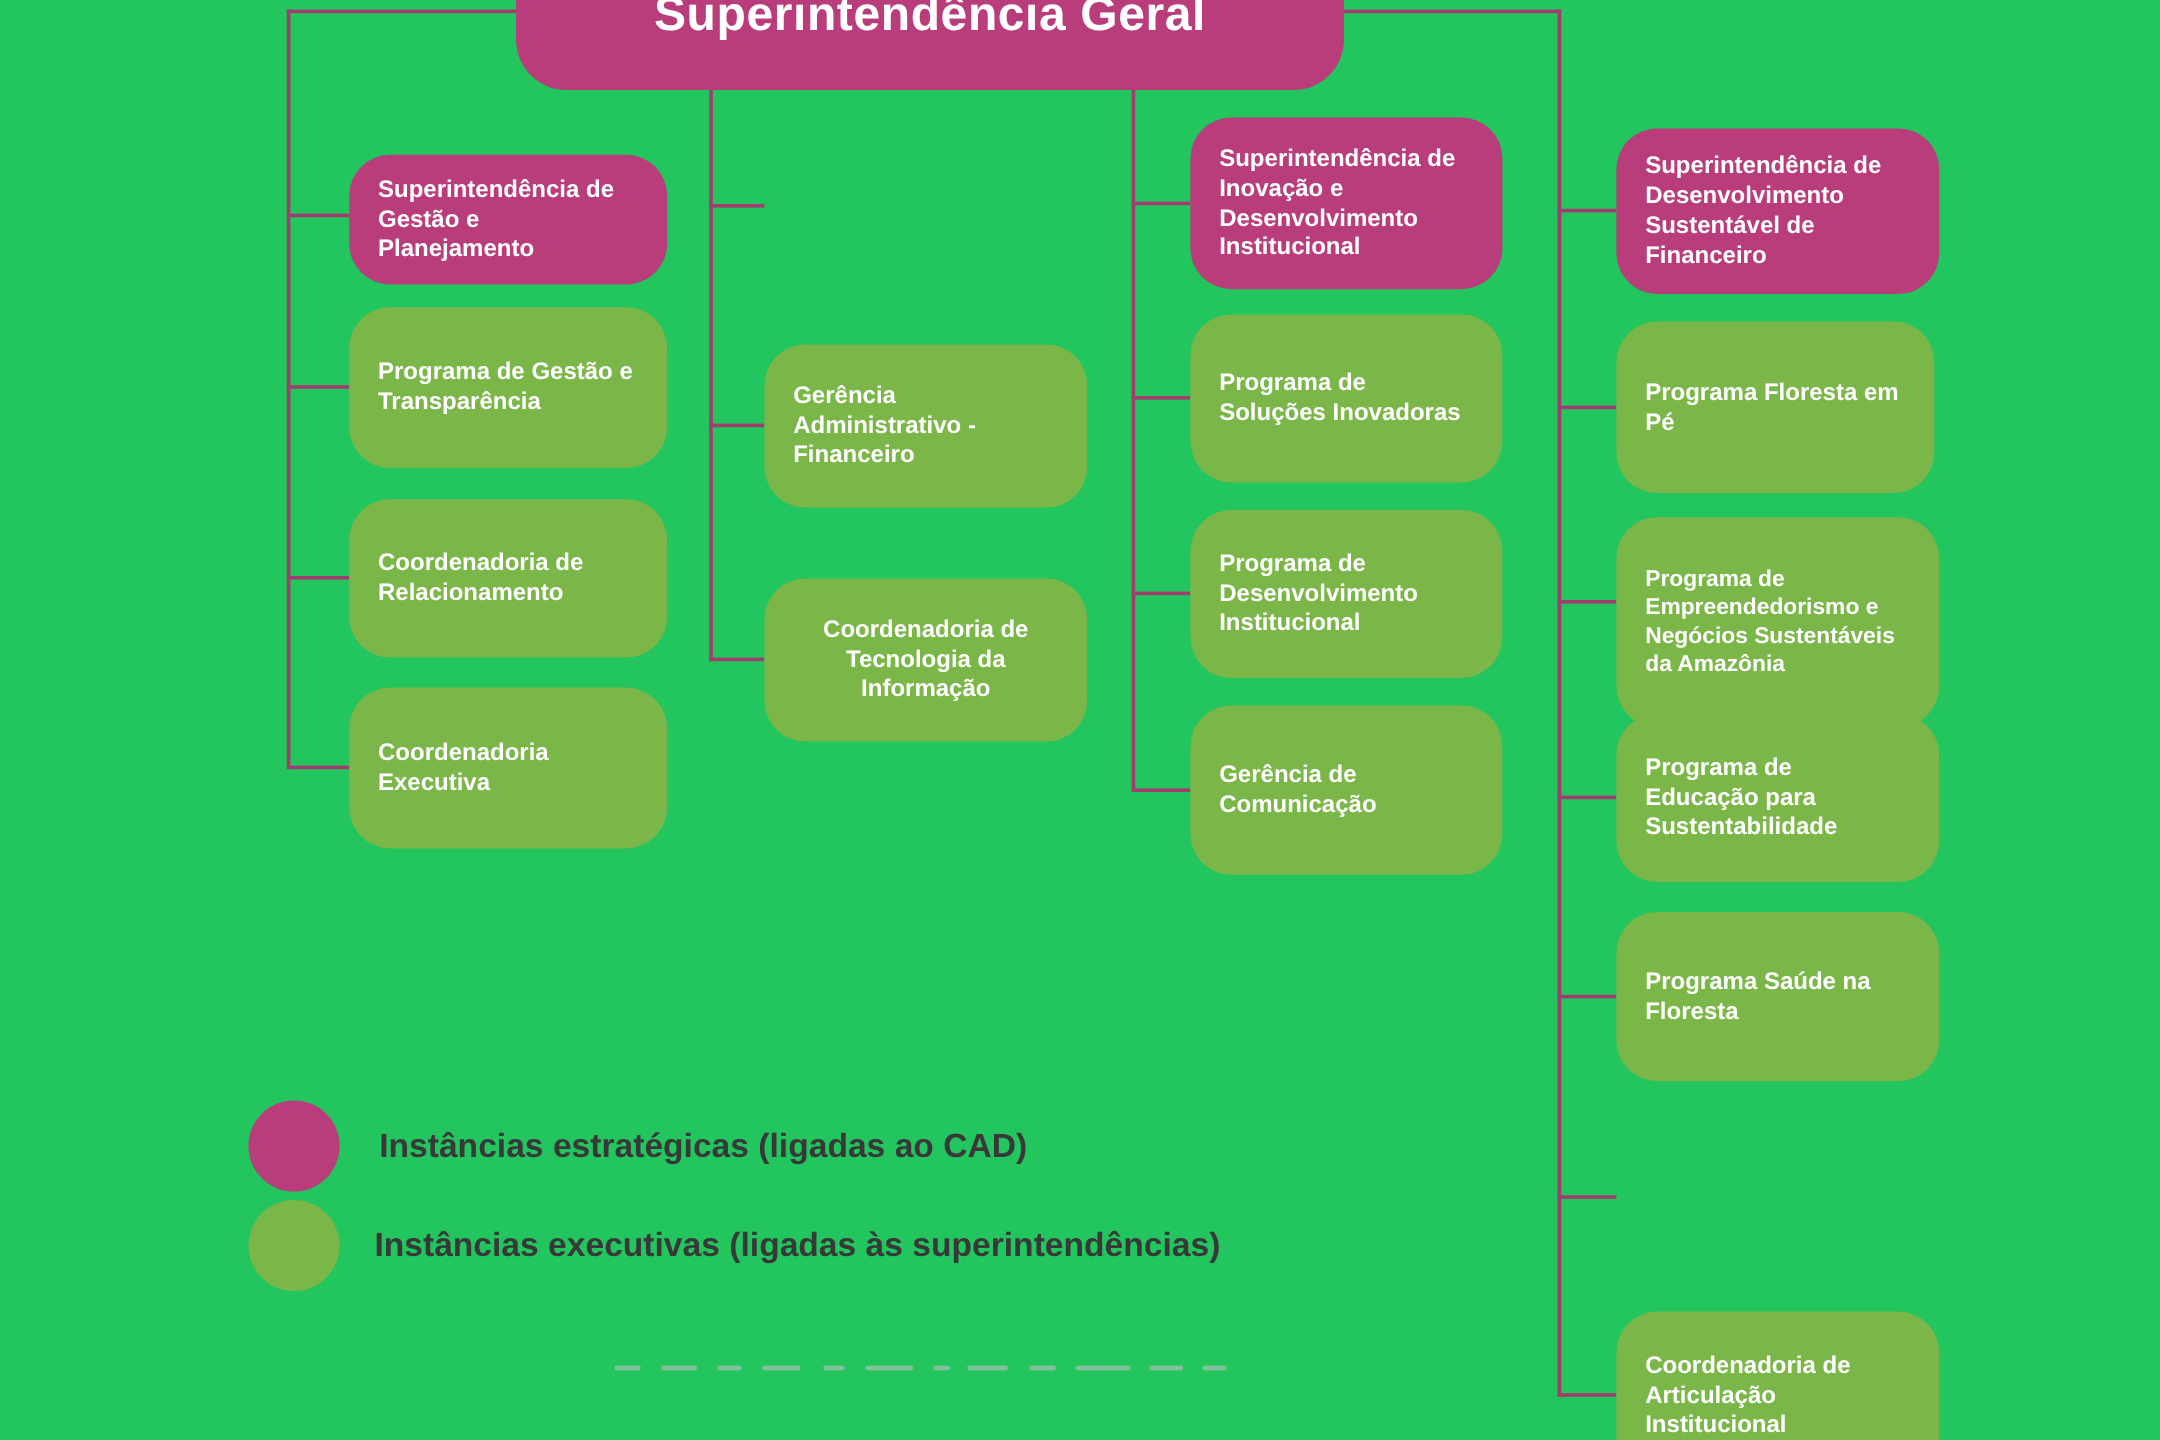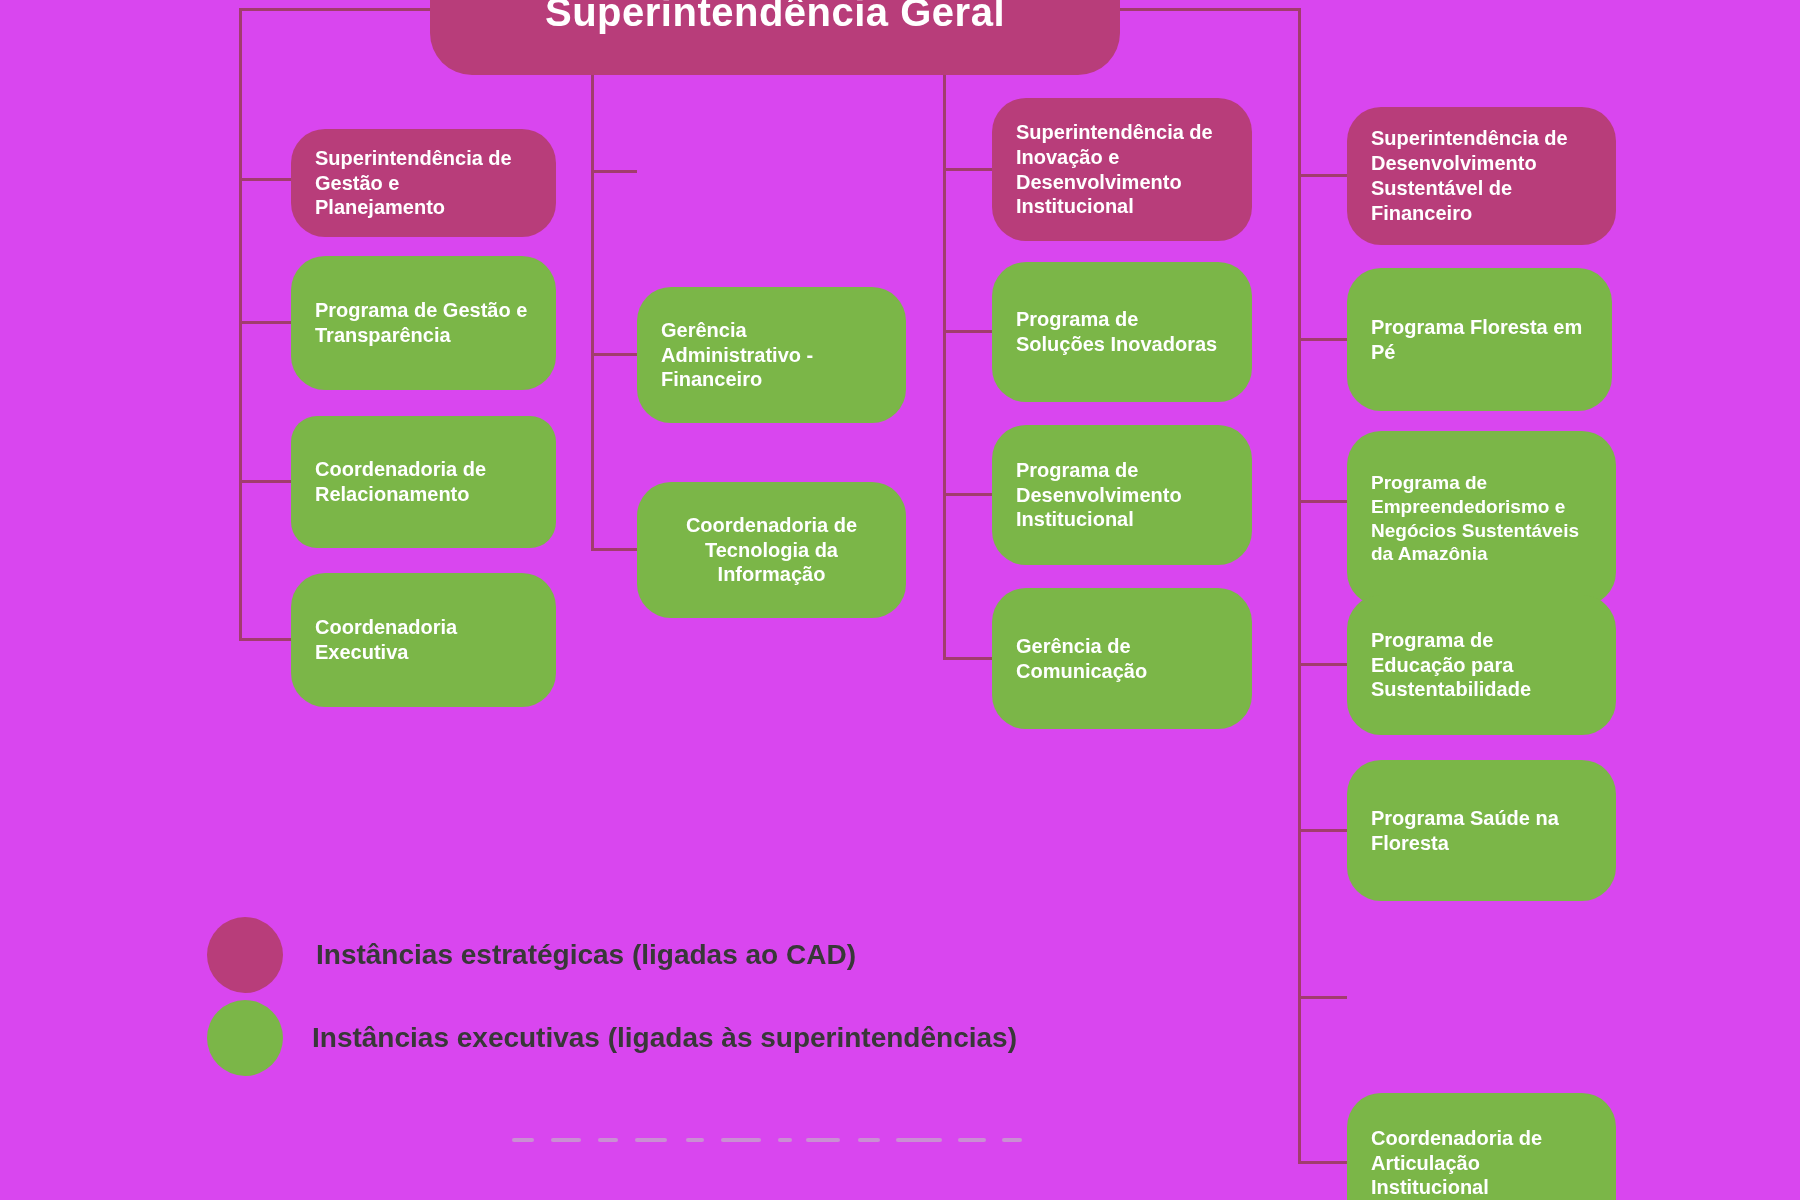--- a/index.html
+++ b/index.html
@@ -7,21 +7,21 @@
   :root {
     --strategic:#b83d7a;
     --executive:#7bb648;
     --line:#a23c6e;
     --legendtext:#383838;
   }
   .canvas {
     position:relative;
     width:1800px;
     height:1200px;
-    background:#d946ef;
+    background:#22c55e;
     overflow:hidden;
     font-family:"Liberation Sans","DejaVu Sans",sans-serif;
   }
   .line { position:absolute; background:var(--line); }
   .node {
     position:absolute;
     border-radius:34px;
     color:#ffffff;
     font-weight:bold;
     font-size:20px;
@@ -93,21 +93,21 @@
   <div class="node strategic root-node" style="left:430px; top:-50px; width:690px; height:125px;">
     <span>Superintendência Geral</span>
   </div>
 
   <div class="node strategic" style="left:291px; top:129px; width:265px; height:108px;">
     <span>Superintendência de Gestão e Planejamento</span>
   </div>
   <div class="node executive" style="left:291px; top:256px; width:265px; height:134px;">
     <span>Programa de Gestão e Transparência</span>
   </div>
-  <div class="node executive" style="left:291px; top:416px; width:265px; height:132px;border-radius:26px;">
+  <div class="node executive" style="left:291px; top:416px; width:265px; height:132px;">
     <span>Coordenadoria de Relacionamento</span>
   </div>
   <div class="node executive" style="left:291px; top:573px; width:265px; height:134px;">
     <span>Coordenadoria Executiva</span>
   </div>
 
   <div class="node executive" style="left:637px; top:287px; width:269px; height:136px;">
     <span>Gerência Administrativo - Financeiro</span>
   </div>
   <div class="node executive" style="left:637px; top:482px; width:269px; height:136px;text-align:center;">

